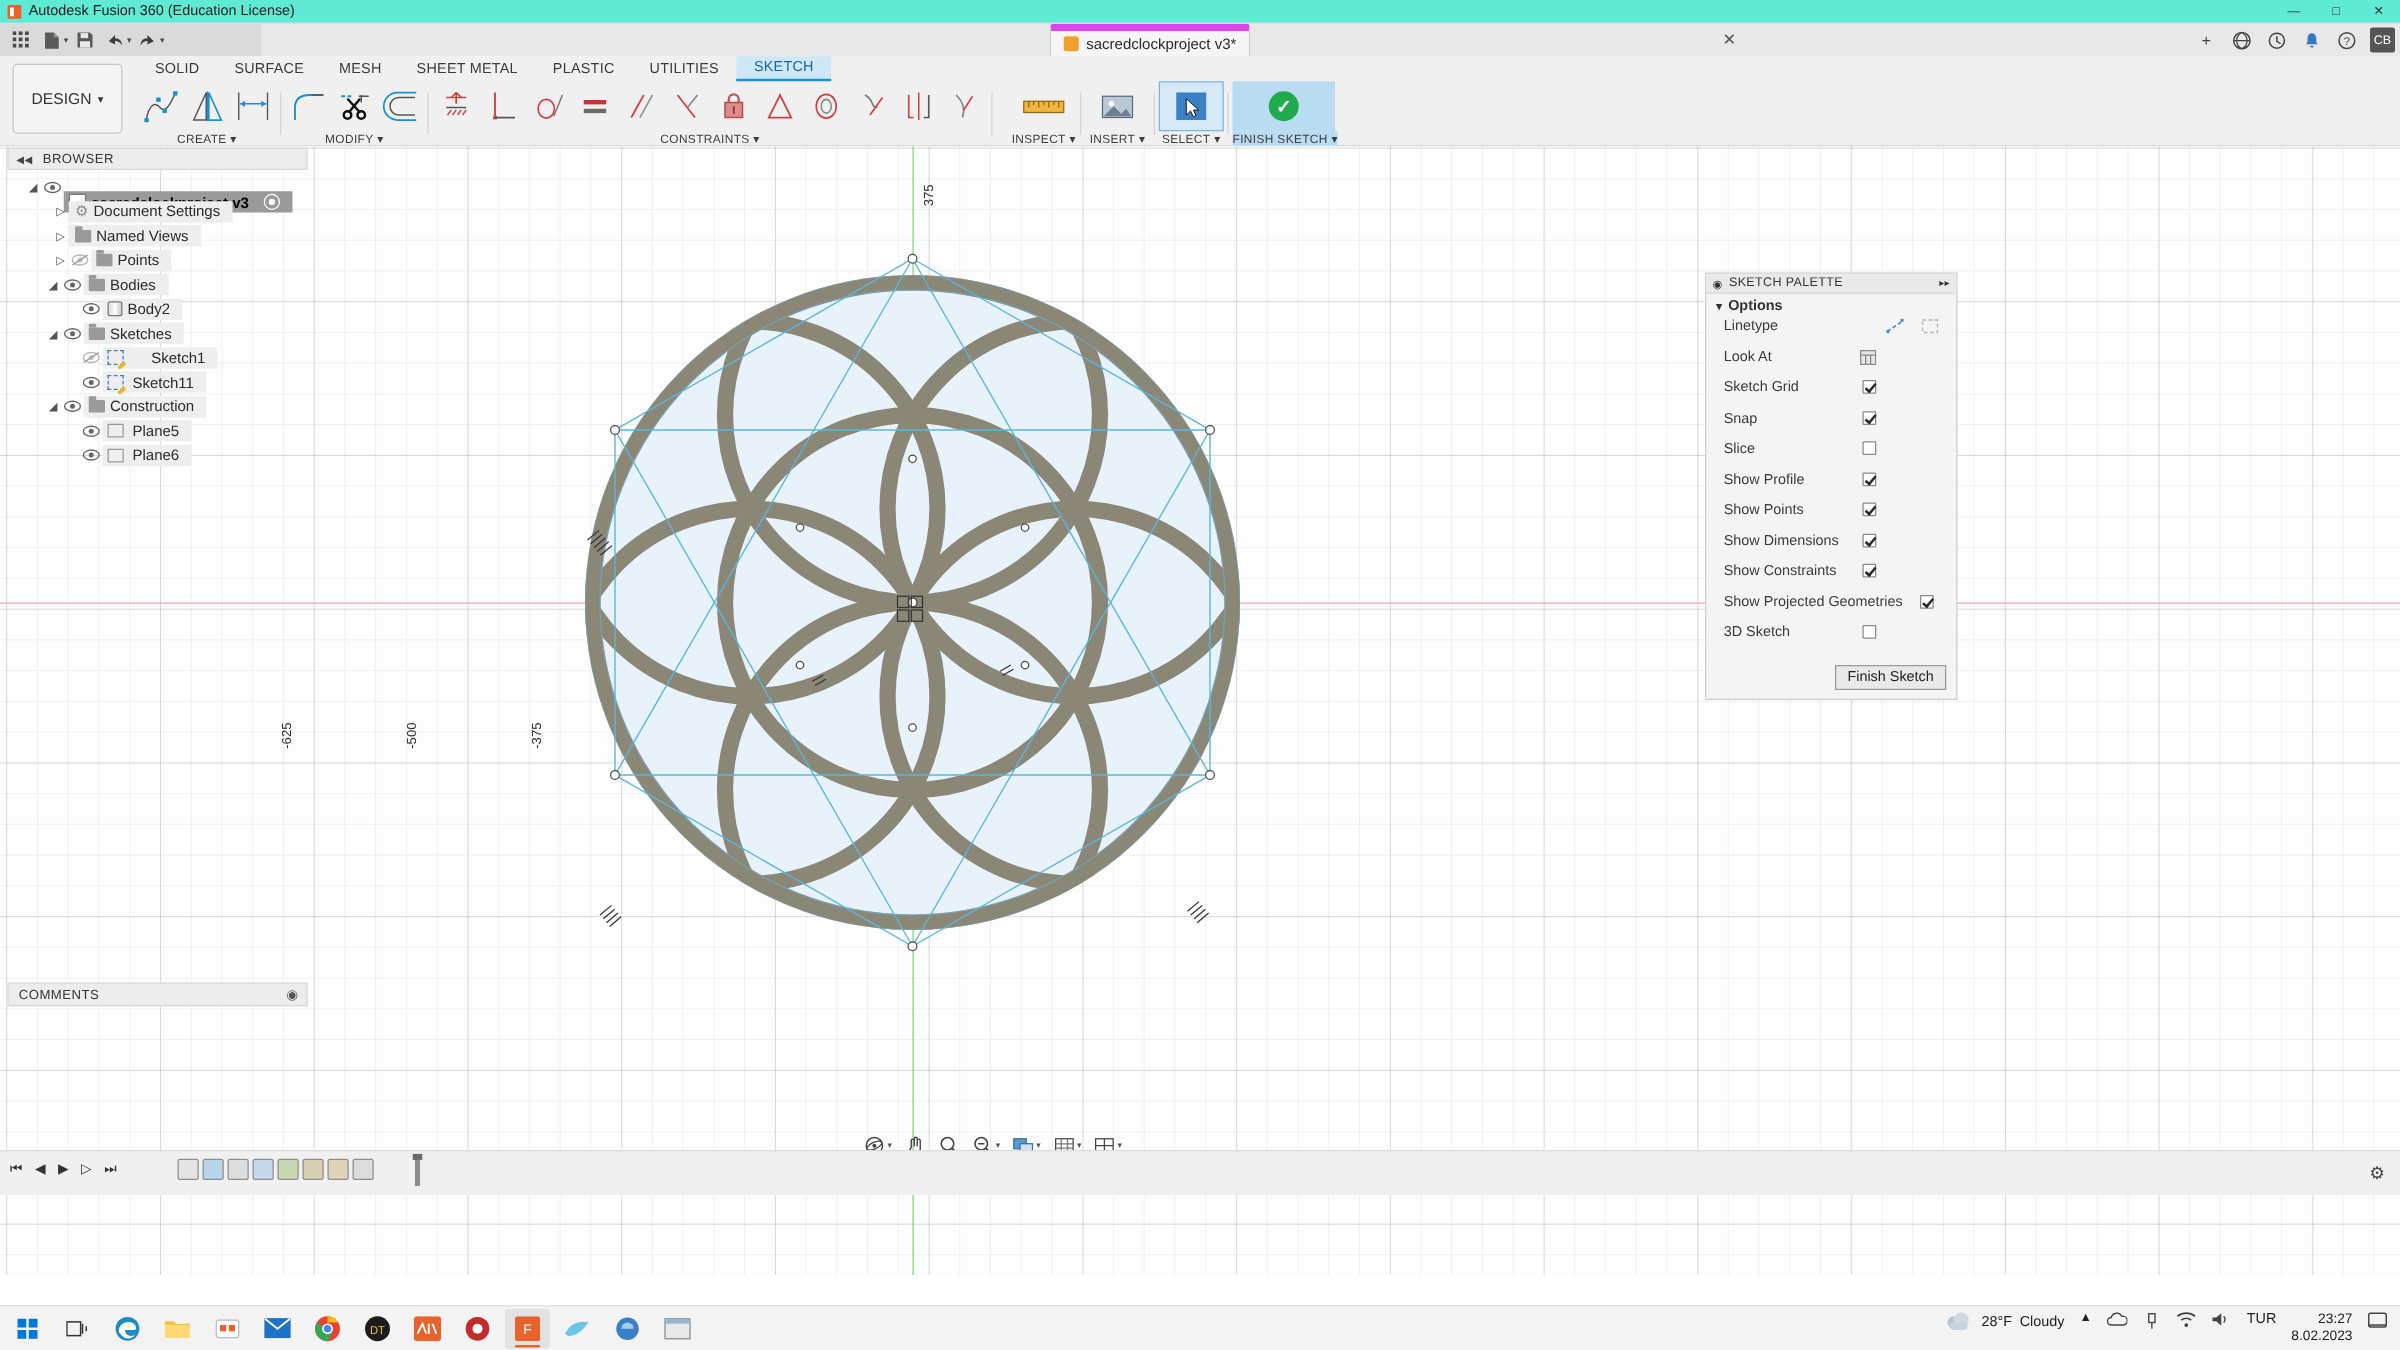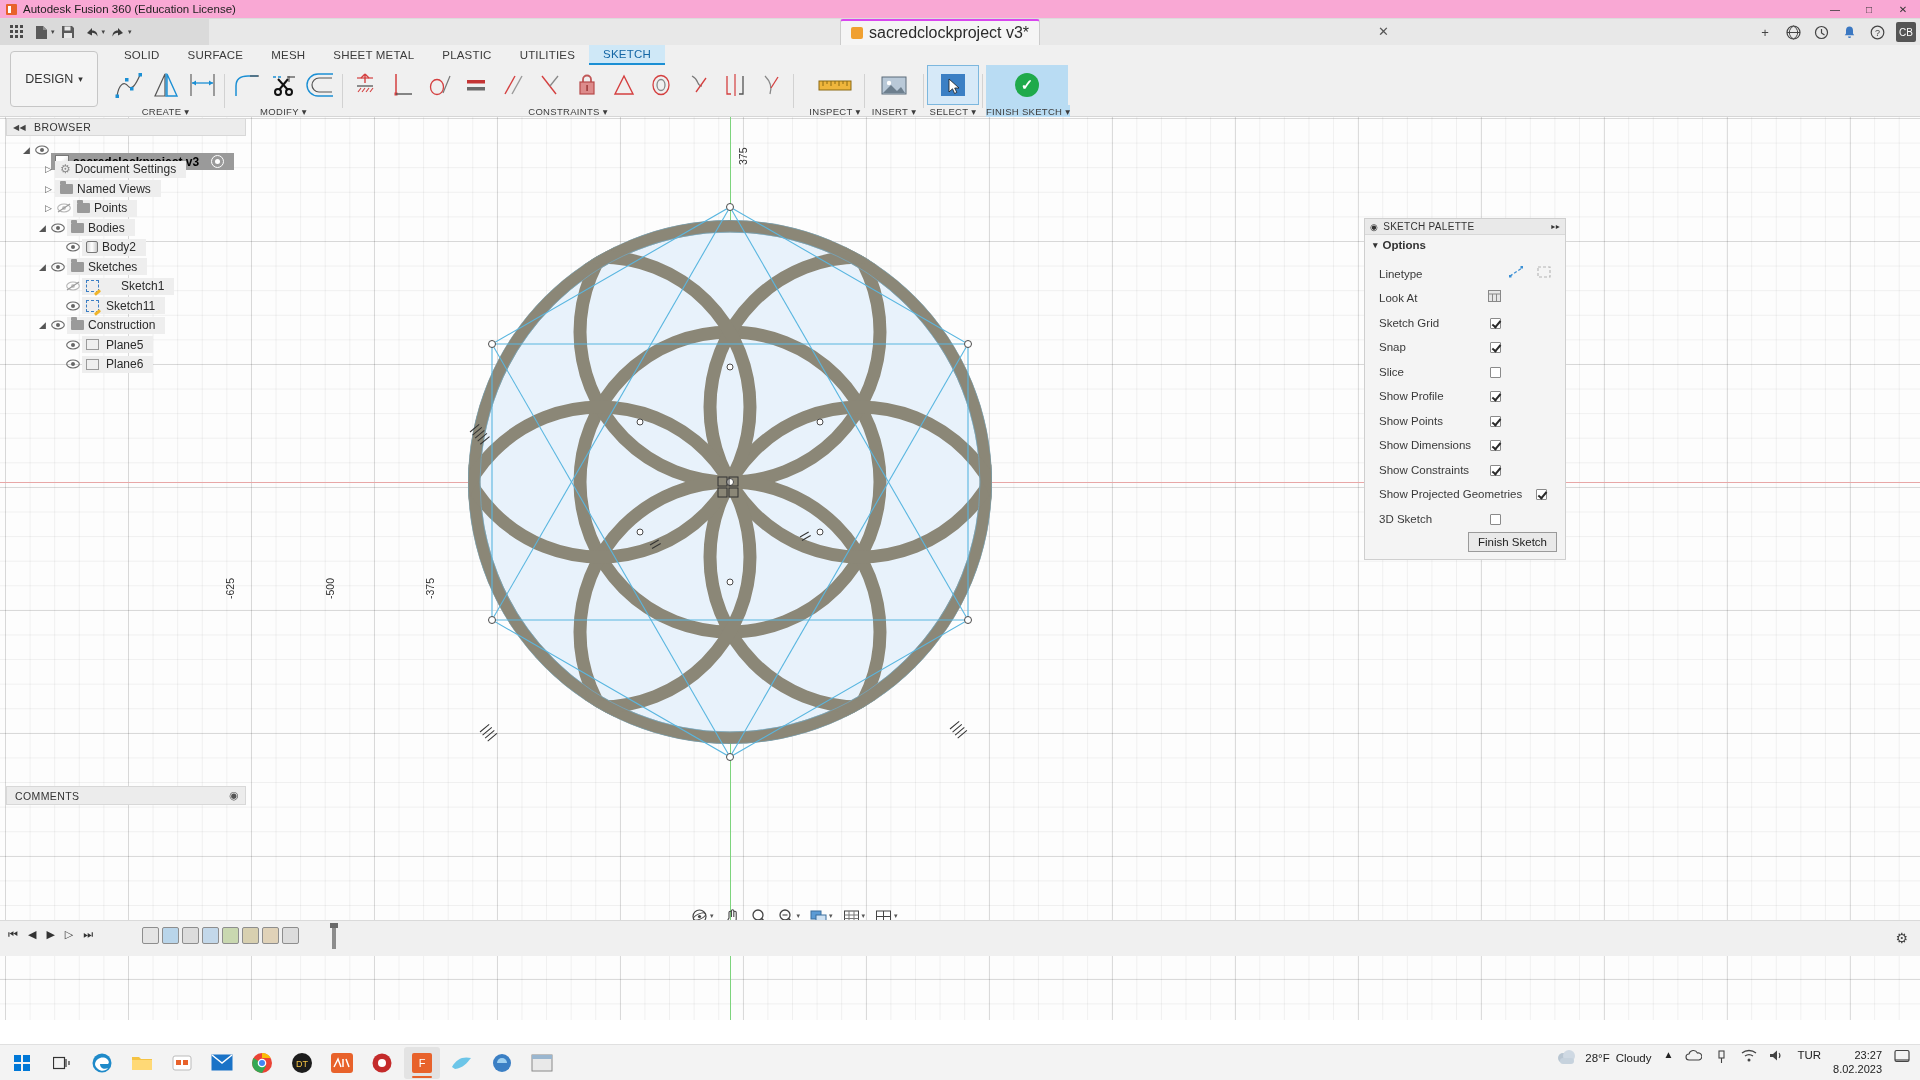--- a/index.html
+++ b/index.html
@@ -8,21 +8,21 @@
     font-family: "Liberation Sans", sans-serif;
     font-size: 12px;
     color:#2b2b2b;
     background:#fff;
   }
   .app { position:relative; width:1920px; height:1080px; }
 
   
   .titlebar {
     position:absolute; left:0; top:0; width:1920px; height:19px;
-    background:#f9a8d4; border-bottom:1px solid #dcdcdc;
+    background:#5eead4; border-bottom:1px solid #dcdcdc;
     display:flex; align-items:center;
   }
   .tb-logo {
     width:11px; height:11px; margin-left:6px; margin-right:6px;
     background:#e8622b; border-radius:1px; position:relative;
   }
   .tb-logo::after{
     content:""; position:absolute; left:2px; top:2px; width:3px; height:7px;
     background:#fff;
   }
@@ -40,22 +40,22 @@
   }
   .qat-left {
     position:absolute; left:0; top:0; height:26px; width:209px;
     background:#dadada; display:flex; align-items:center; gap:2px; padding-left:6px;
   }
   .qat-ico { width:22px; height:22px; display:flex;align-items:center;justify-content:center; }
   .qat-caret { font-size:7px; color:#444; margin-left:-3px; }
   .doc-tab {
     position:absolute; left:840px; top:0; height:26px;
     display:flex; align-items:center; gap:6px; padding:0 10px;
-    background:#f5f5f5; border-top:2px solid #d946ef; border-left:1px solid #ccc; border-right:1px solid #ccc;
-    border-radius:3px 3px 0 0; font-size:16px;
+    background:#f5f5f5; border-top:6px solid #d946ef; border-left:1px solid #ccc; border-right:1px solid #ccc;
+    border-radius:3px 3px 0 0; font-size:12px;
   }
   .doc-tab .cube { width:12px;height:12px;background:#f0a030;border-radius:2px;}
   .doc-close { position:absolute; left:1378px; top:5px; font-size:13px; color:#555; }
   .qat-right {
     position:absolute; right:4px; top:0; height:26px; display:flex; align-items:center; gap:10px;
   }
   .qat-right .ic { width:18px;height:18px; display:flex;align-items:center;justify-content:center; color:#444; font-size:13px;}
   .avatar {
     width:20px;height:20px;border-radius:2px;background:#555;color:#fff;
     font-size:10px; display:flex;align-items:center;justify-content:center;
@@ -179,21 +179,21 @@
   .pal-head {
     height:16px; background:#e9e9e9; border-bottom:1px solid #d8d8d8;
     display:flex; align-items:center; gap:5px; padding:0 5px;
     font-size:10px; color:#333; letter-spacing:.3px;
   }
   .pal-sect {
     height:20px; display:flex; align-items:center; gap:5px; padding-left:8px;
     font-size:11.5px; font-weight:bold; color:#333;
   }
   .pal-row {
-    height:24.5px; display:flex; align-items:flex-end; padding:0 8px 0 14px;
+    height:24.5px; display:flex; align-items:flex-start; padding:0 8px 0 14px;
   }
   .pal-row .name { flex:1; color:#3a3a3a; font-size:11.5px; }
   .cbx {
     width:11px;height:11px;border:1px solid #8a8a8a;background:#fff;border-radius:1px;
     position:relative; margin-right:56px;
   }
   .cbx.on::after{
     content:""; position:absolute; left:3px; top:0px; width:3px; height:7px;
     border-right:2px solid #2a2a2a; border-bottom:2px solid #2a2a2a; transform:rotate(40deg);
   }

